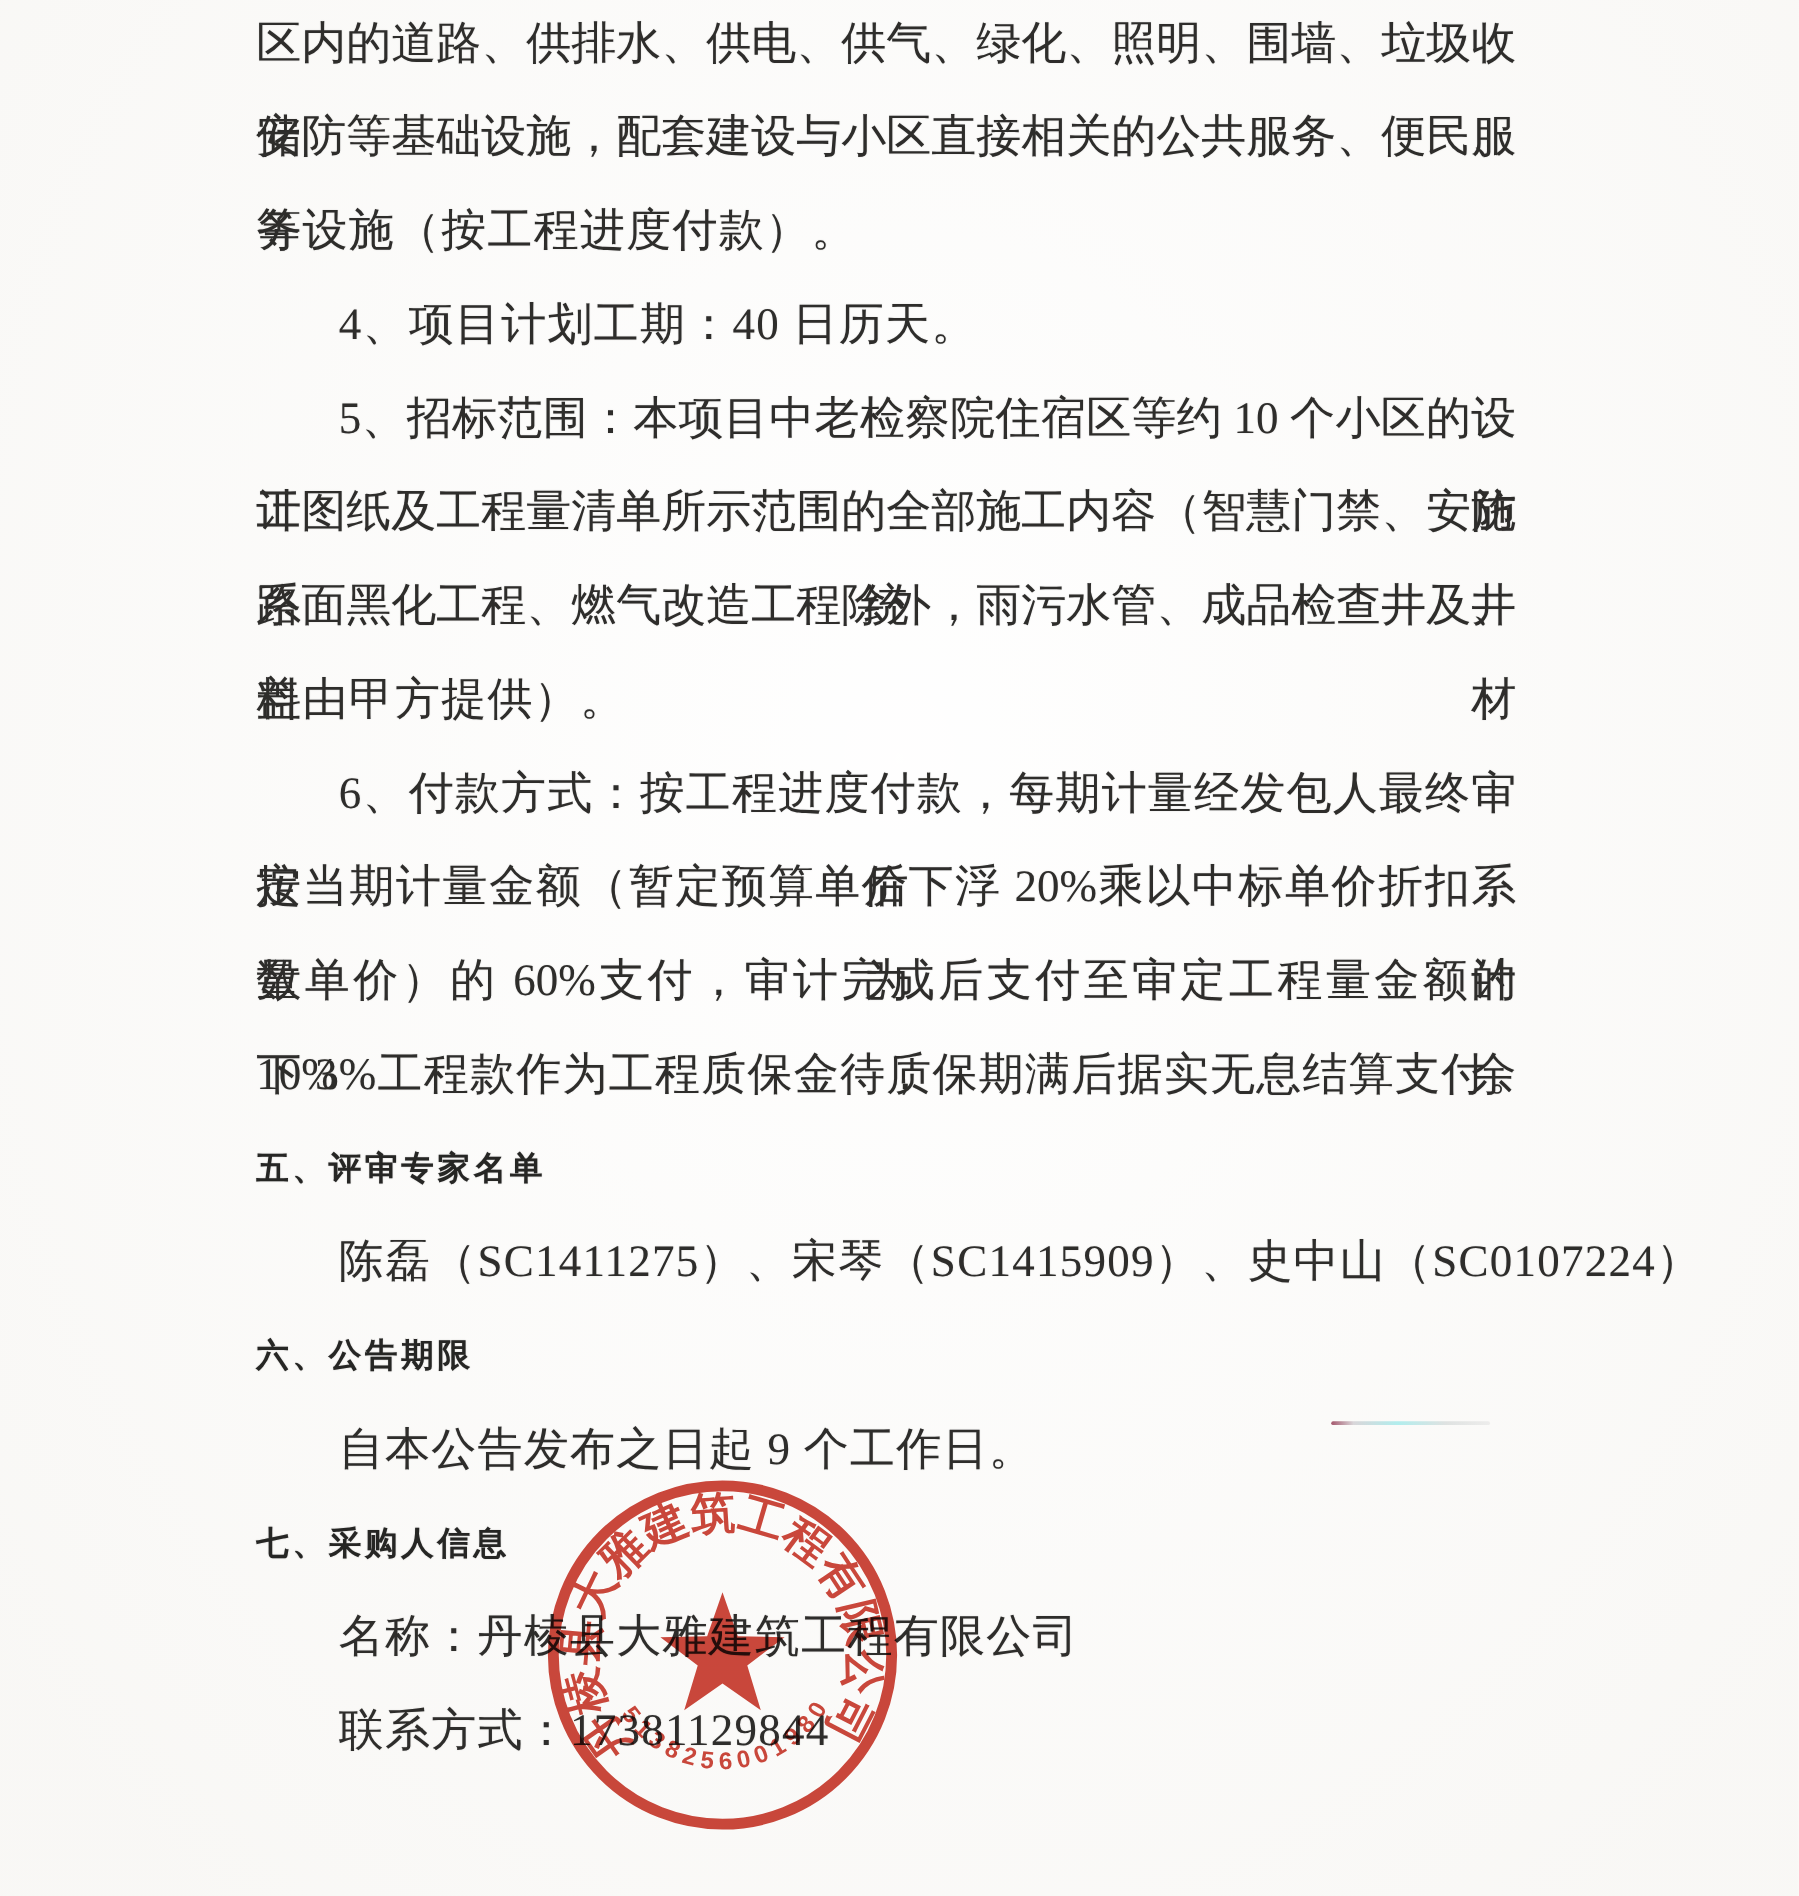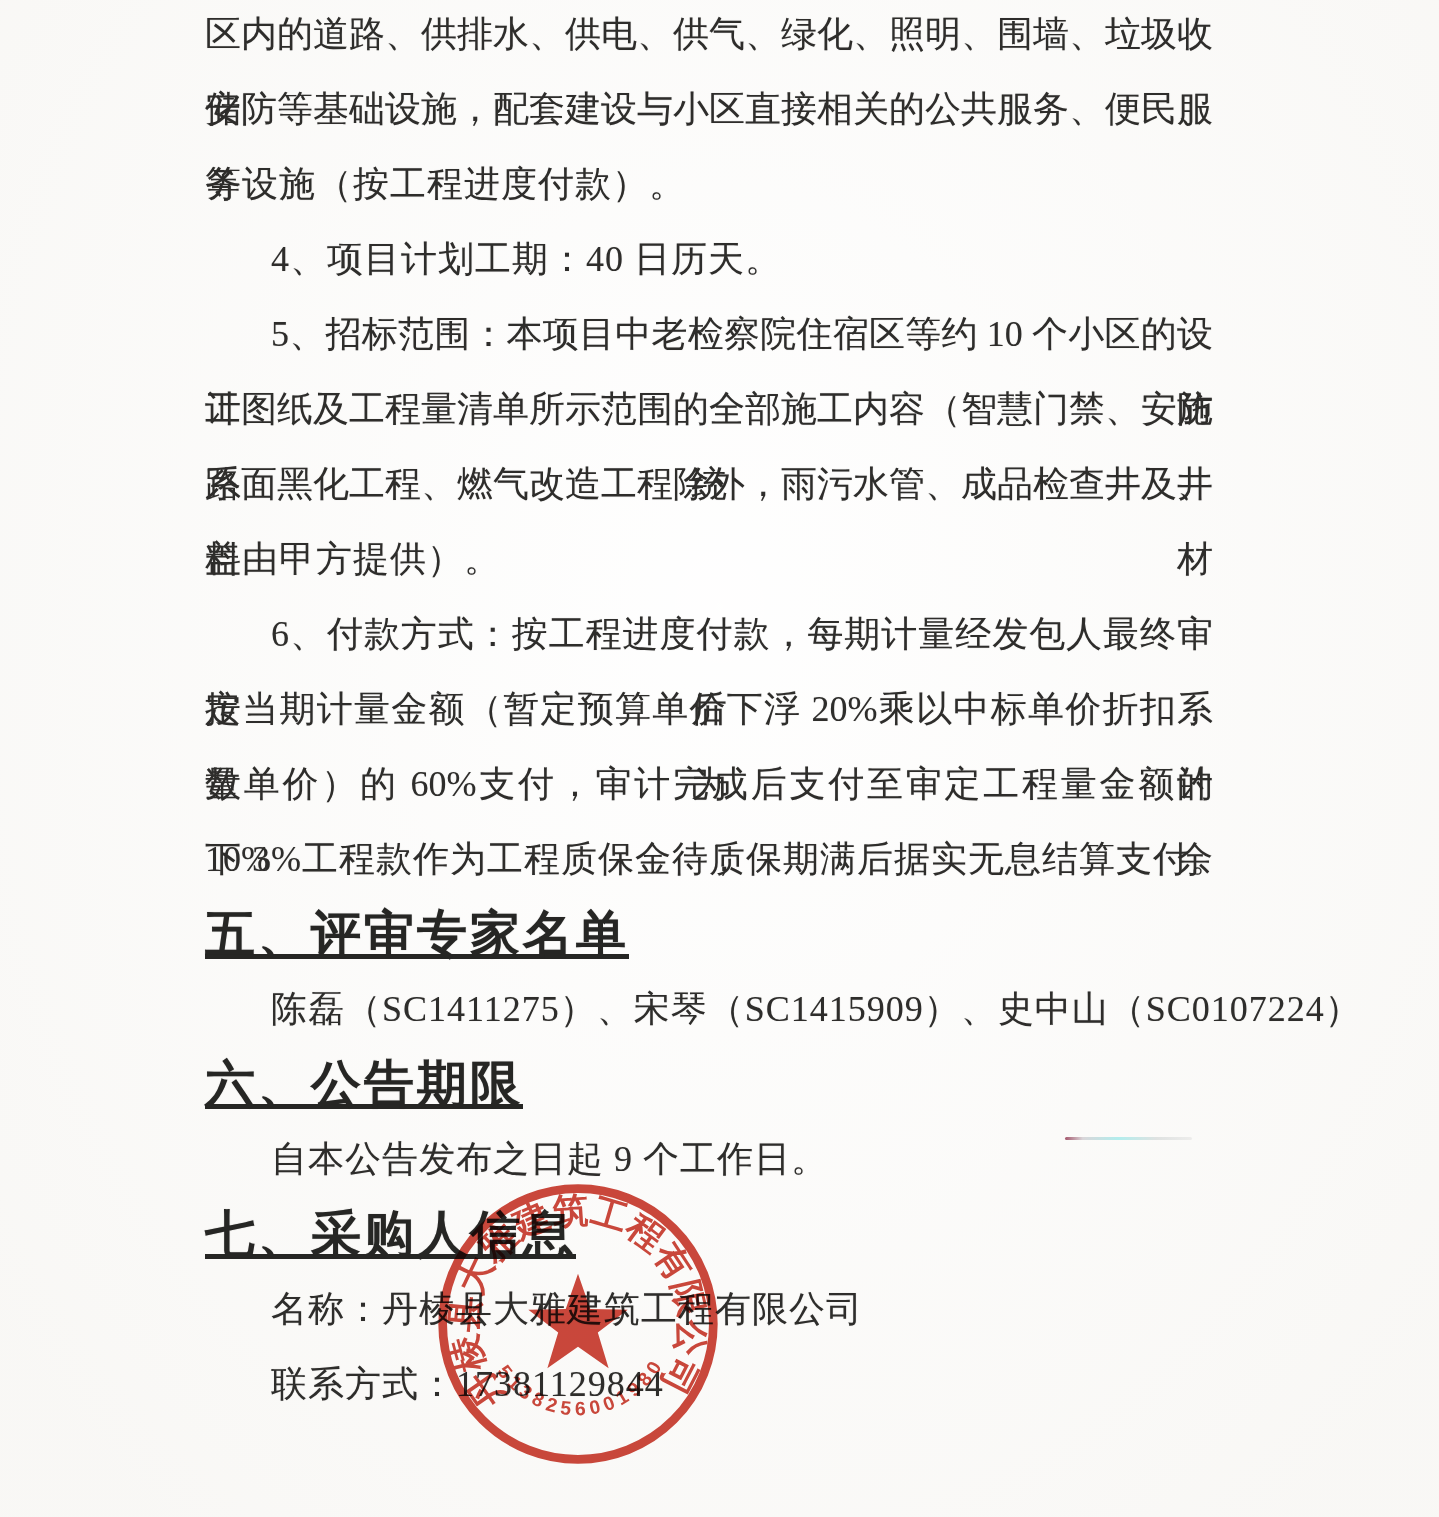--- a/index.html
+++ b/index.html
@@ -33,25 +33,24 @@
   .line.fill {
     white-space: normal;
     text-align: justify;
     text-align-last: justify;
     letter-spacing: 0;
   }
   .line.indent { text-indent: 66px; }
   .line.heading {
     font-family: "Liberation Sans", sans-serif;
     font-weight: 700;
-    font-size: 50px;
+    font-size: 26px;
     letter-spacing: 3px;
     color: #262624;
     text-shadow: 0 0 1px rgba(30,30,30,.35);
-    text-decoration: underline;
   }
   .seal {
     position: absolute;
     left: 433px; top: 1179px;
     width: 290px; height: 290px;
     mix-blend-mode: multiply;
     opacity: 0.92;
     pointer-events: none;
   }
   .seal text {

